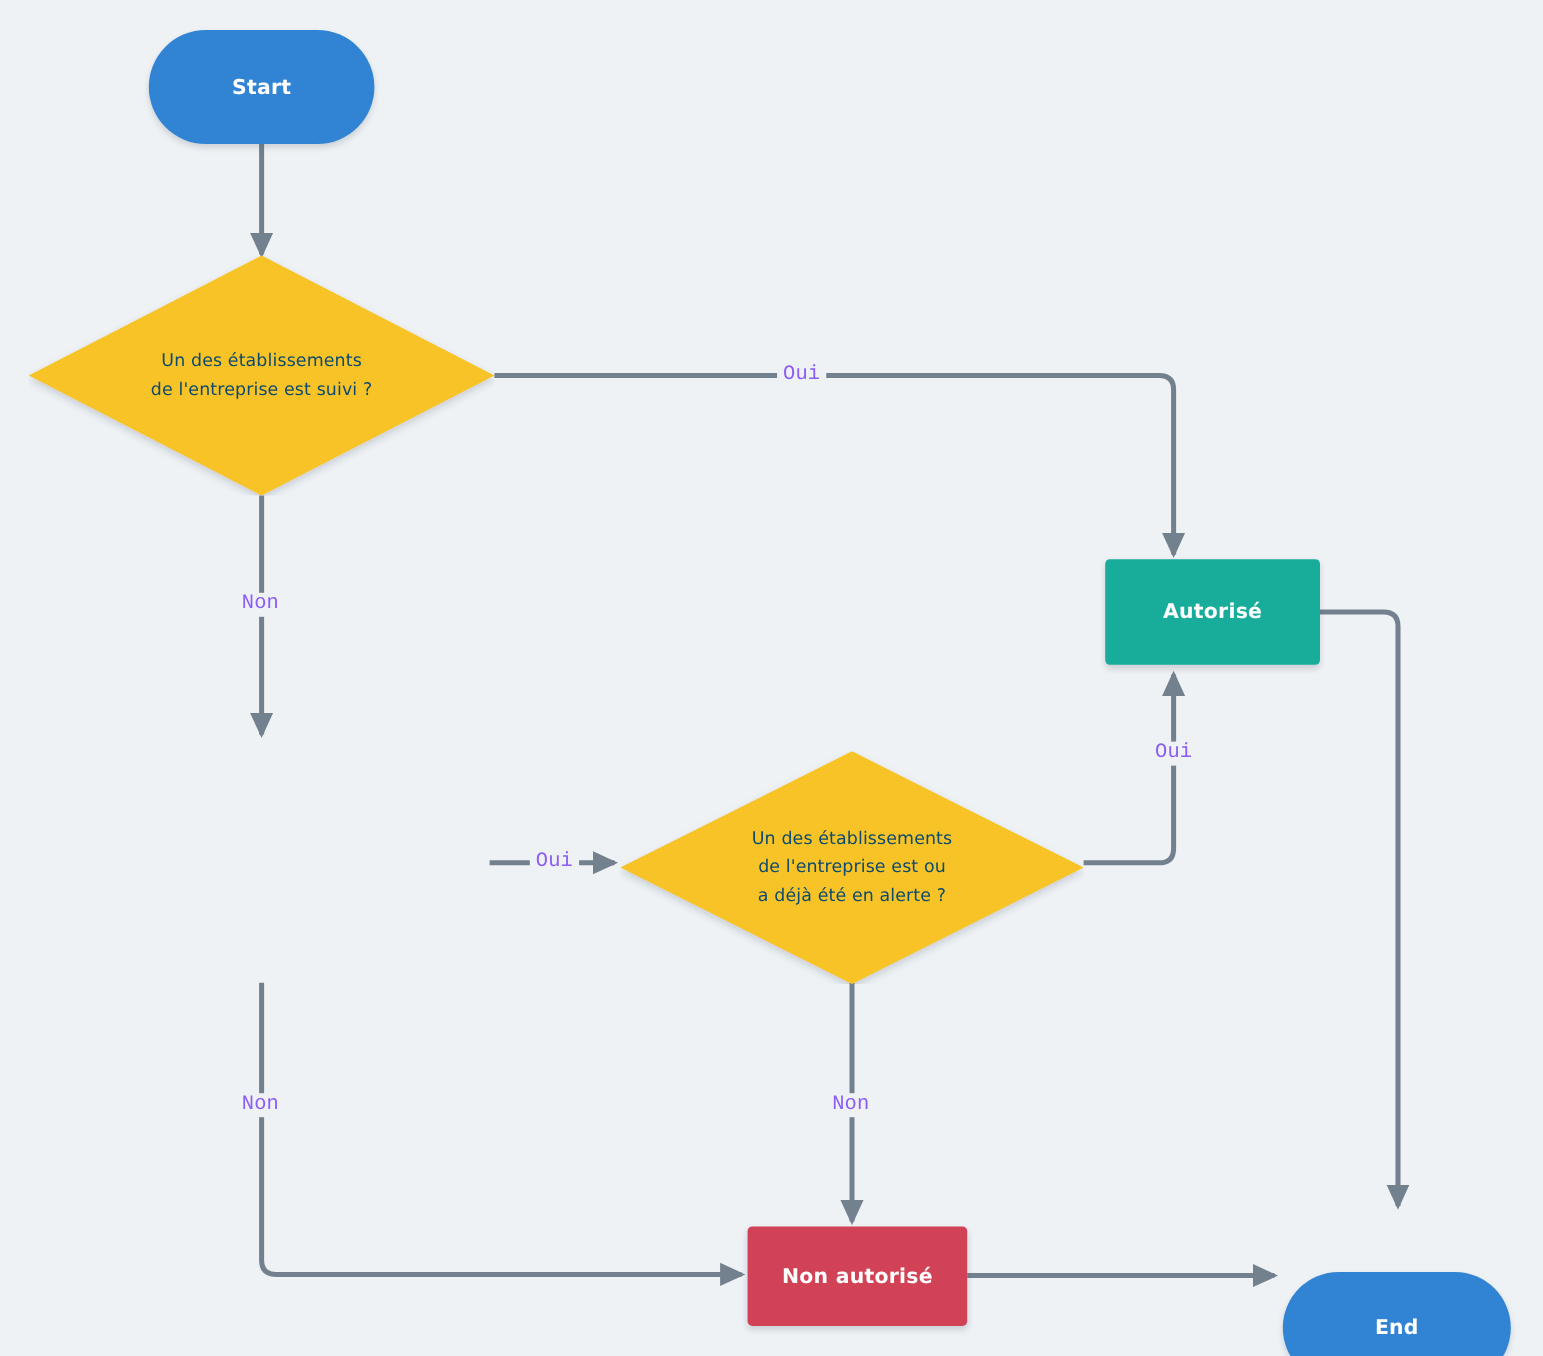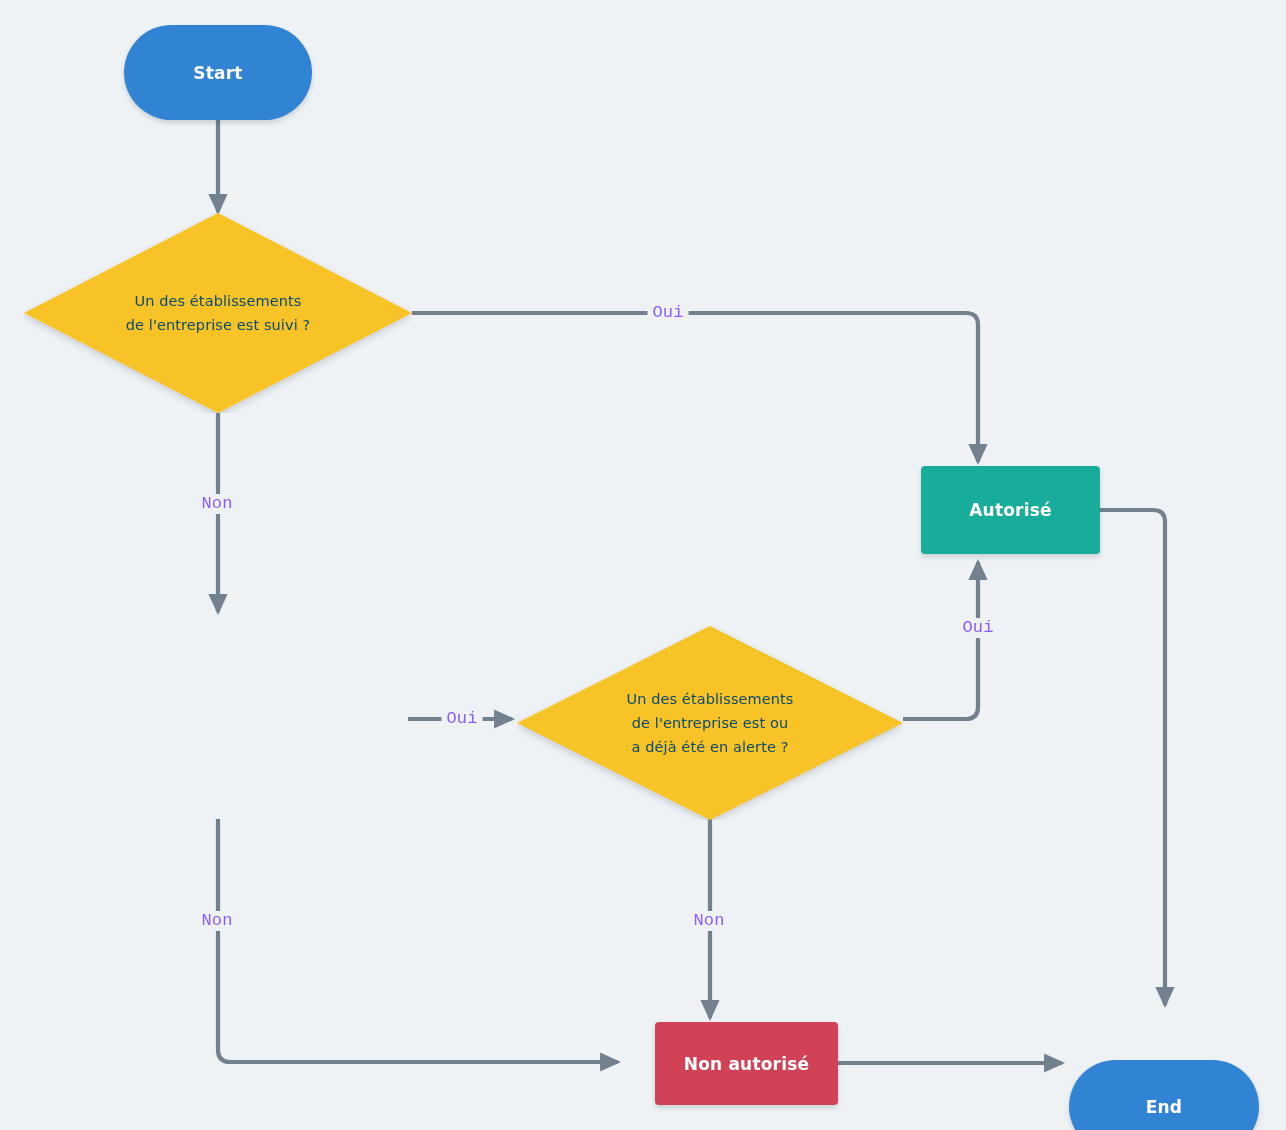--- a/index.html
+++ b/index.html
@@ -145,21 +145,21 @@
     </svg>
     <div class="diamond-label">Un des établissements
 de l'entreprise est ou
 a déjà été en alerte ?</div>
   </div>
 
   <div class="node process allow" style="left:889px; top:466px; width:179px; height:88px;margin-left:32px;">
     <span>Autorisé</span>
   </div>
 
-  <div class="node process deny" style="left:623px; top:1022px; width:183px; height:83px;margin-left:32px;">
+  <div class="node process deny" style="left:623px; top:1022px; width:183px; height:83px;">
     <span>Non autorisé</span>
   </div>
 
   <div class="node terminator" style="left:1069px; top:1060px; width:190px; height:93px;">
     <span>End</span>
   </div>
 
   <div class="edge-label" style="left:668px; top:313px;">Oui</div>
 
   <div class="edge-label" style="left:217px; top:504px;">Non</div>

